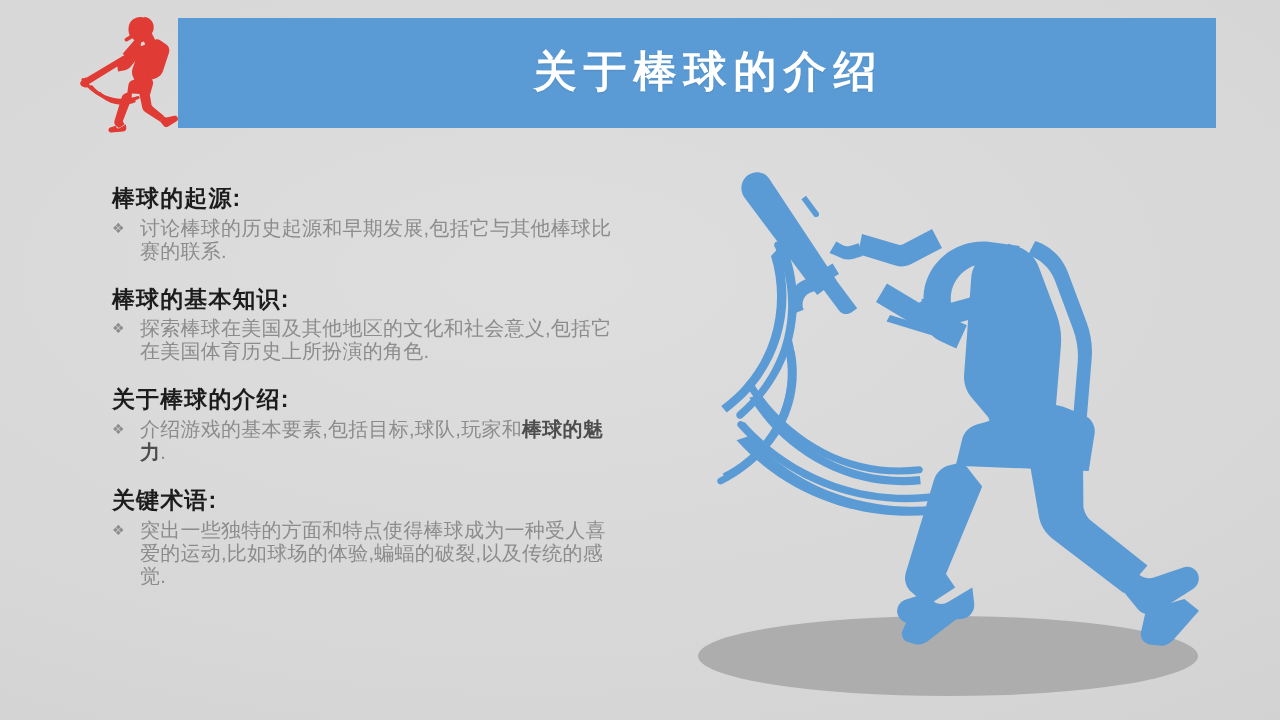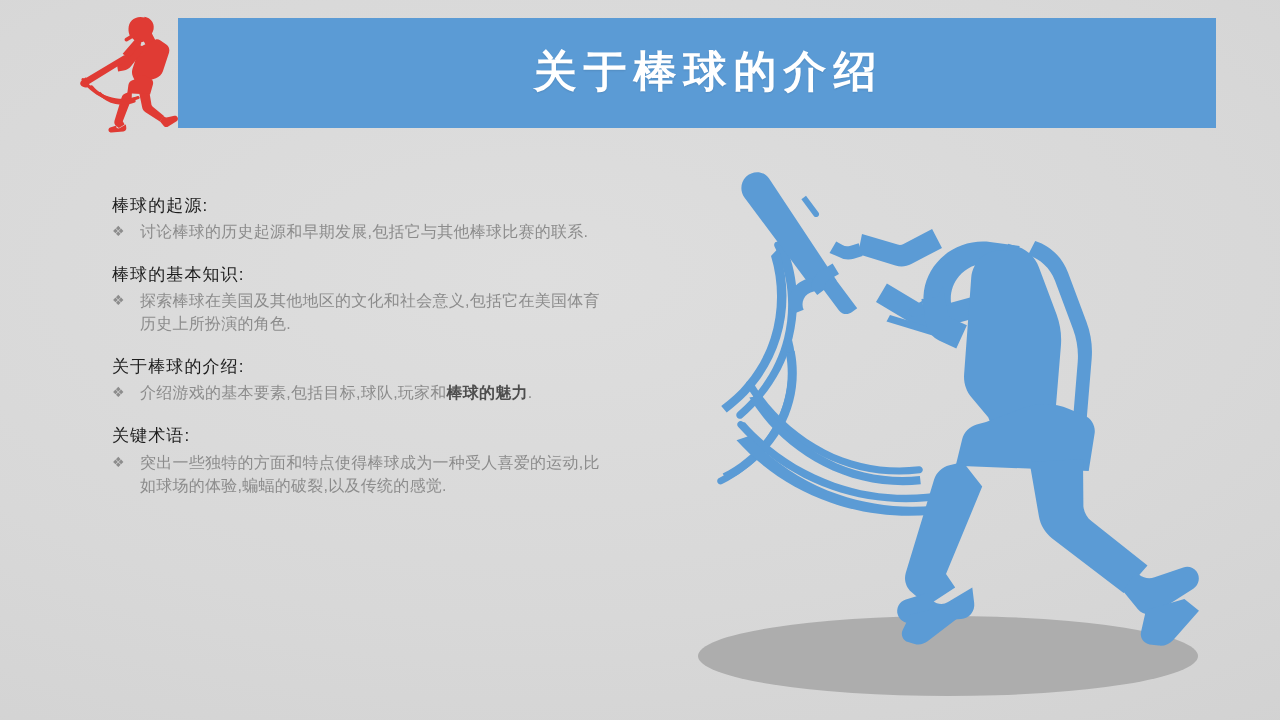--- a/index.html
+++ b/index.html
@@ -55,43 +55,42 @@
   
   #content {
     position:absolute;
     left:112px; top:182px;
     width:500px;
   }
   .block { margin-bottom:20px; }
   .block:last-child { margin-bottom:0; }
 
   .block-heading {
-    font-size:17px;
-    font-weight:normal;
+    font-size:23px;
+    font-weight:bold;
     color:#1c1c1c;
     letter-spacing:1.1px;
     line-height:1.42;
     margin-bottom:2px;
-    margin-top:12px;
   }
   .bullet-row {
     display:flex;
     align-items:flex-start;
     gap:0;
   }
   .bullet-mark {
     flex:0 0 28px;
     color:#8d8d8d;
     font-size:14px;
     line-height:23px;
     font-family:"DejaVu Sans",sans-serif;
   }
   .bullet-text {
     flex:1 1 auto;
-    font-size:16px;
+    font-size:20px;
     color:#8c8c8c;
     line-height:23px;
     letter-spacing:.25px;
   }
   .bullet-text .em { color:#4d4d4d; font-weight:bold; }
 
   
   #player {
     position:absolute;
     left:676px; top:158px;

